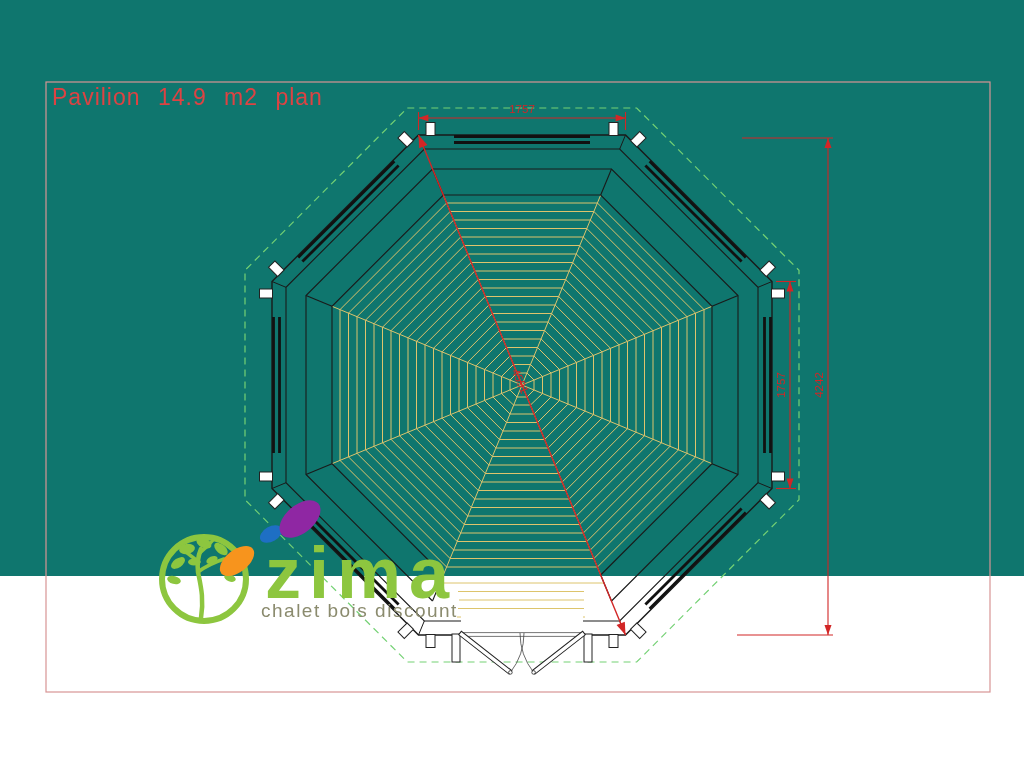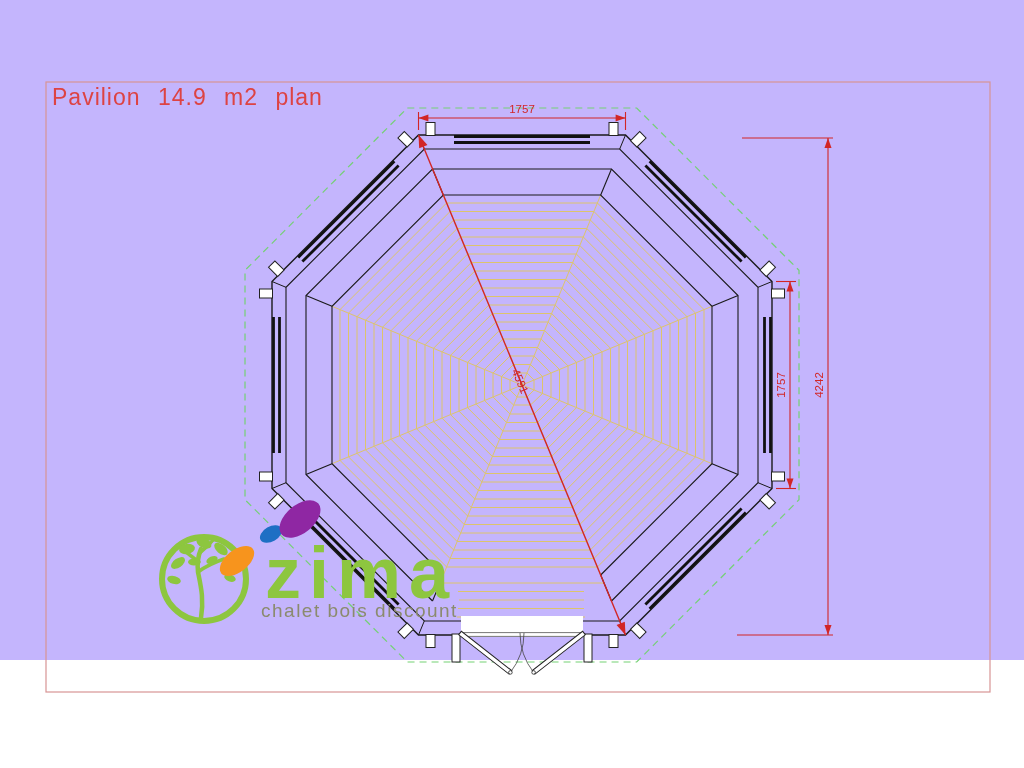--- a/index.html
+++ b/index.html
@@ -1,17 +1,17 @@
 <!DOCTYPE html>
 <html><head>
 <meta charset="utf-8">
 <style>
   html,body{margin:0;padding:0;background:#ffffff;width:1024px;height:768px;overflow:hidden;}
   svg text{font-family:"Liberation Sans", sans-serif;}
-  .sheet{position:relative;width:1024px;height:660px;background:#c4b5fd;}
+  .sheet{position:relative;width:1024px;height:576px;background:#0f766e;}
   .title-text{font-size:23px;letter-spacing:1px;word-spacing:10px;}
   .dim-text{font-size:11.5px;}
   .brand-text{font-size:72px;font-weight:bold;letter-spacing:8px;}
   .tagline-text{font-size:19px;letter-spacing:1.5px;}
   line,polyline,polygon,path.noline{fill:none;}
 </style>
 </head>
 <body>
 
 <div class="sheet">

